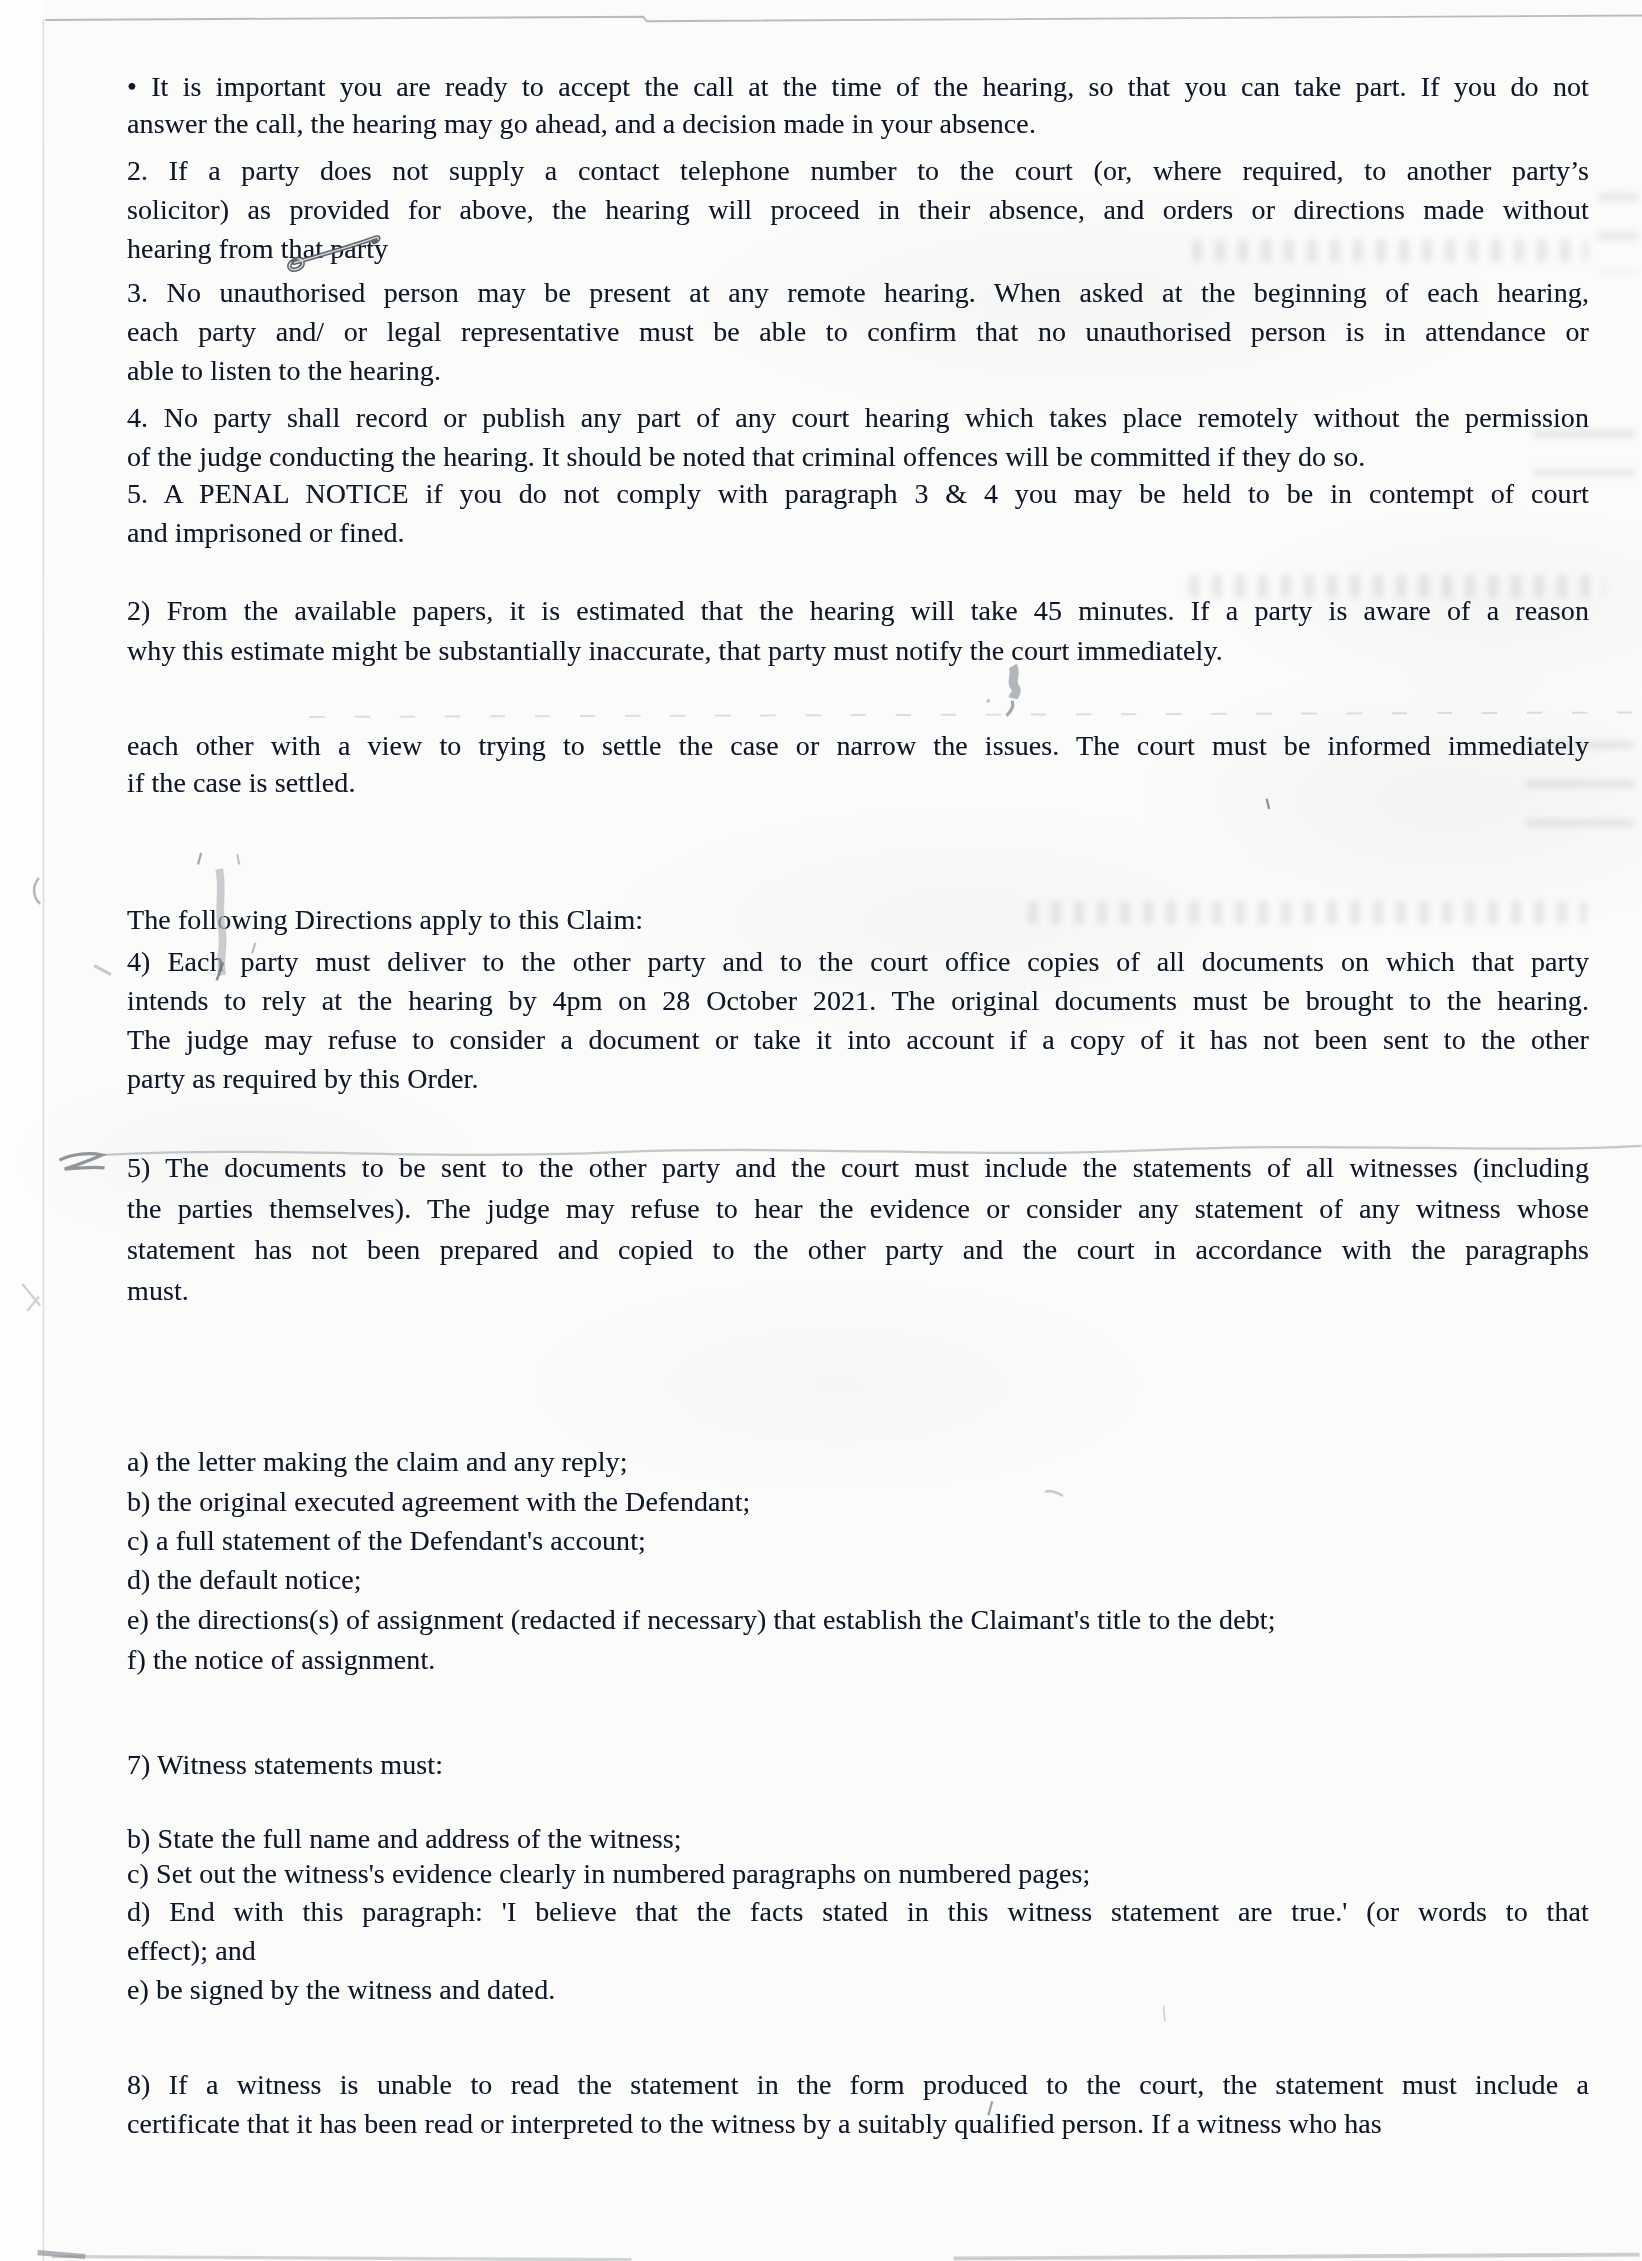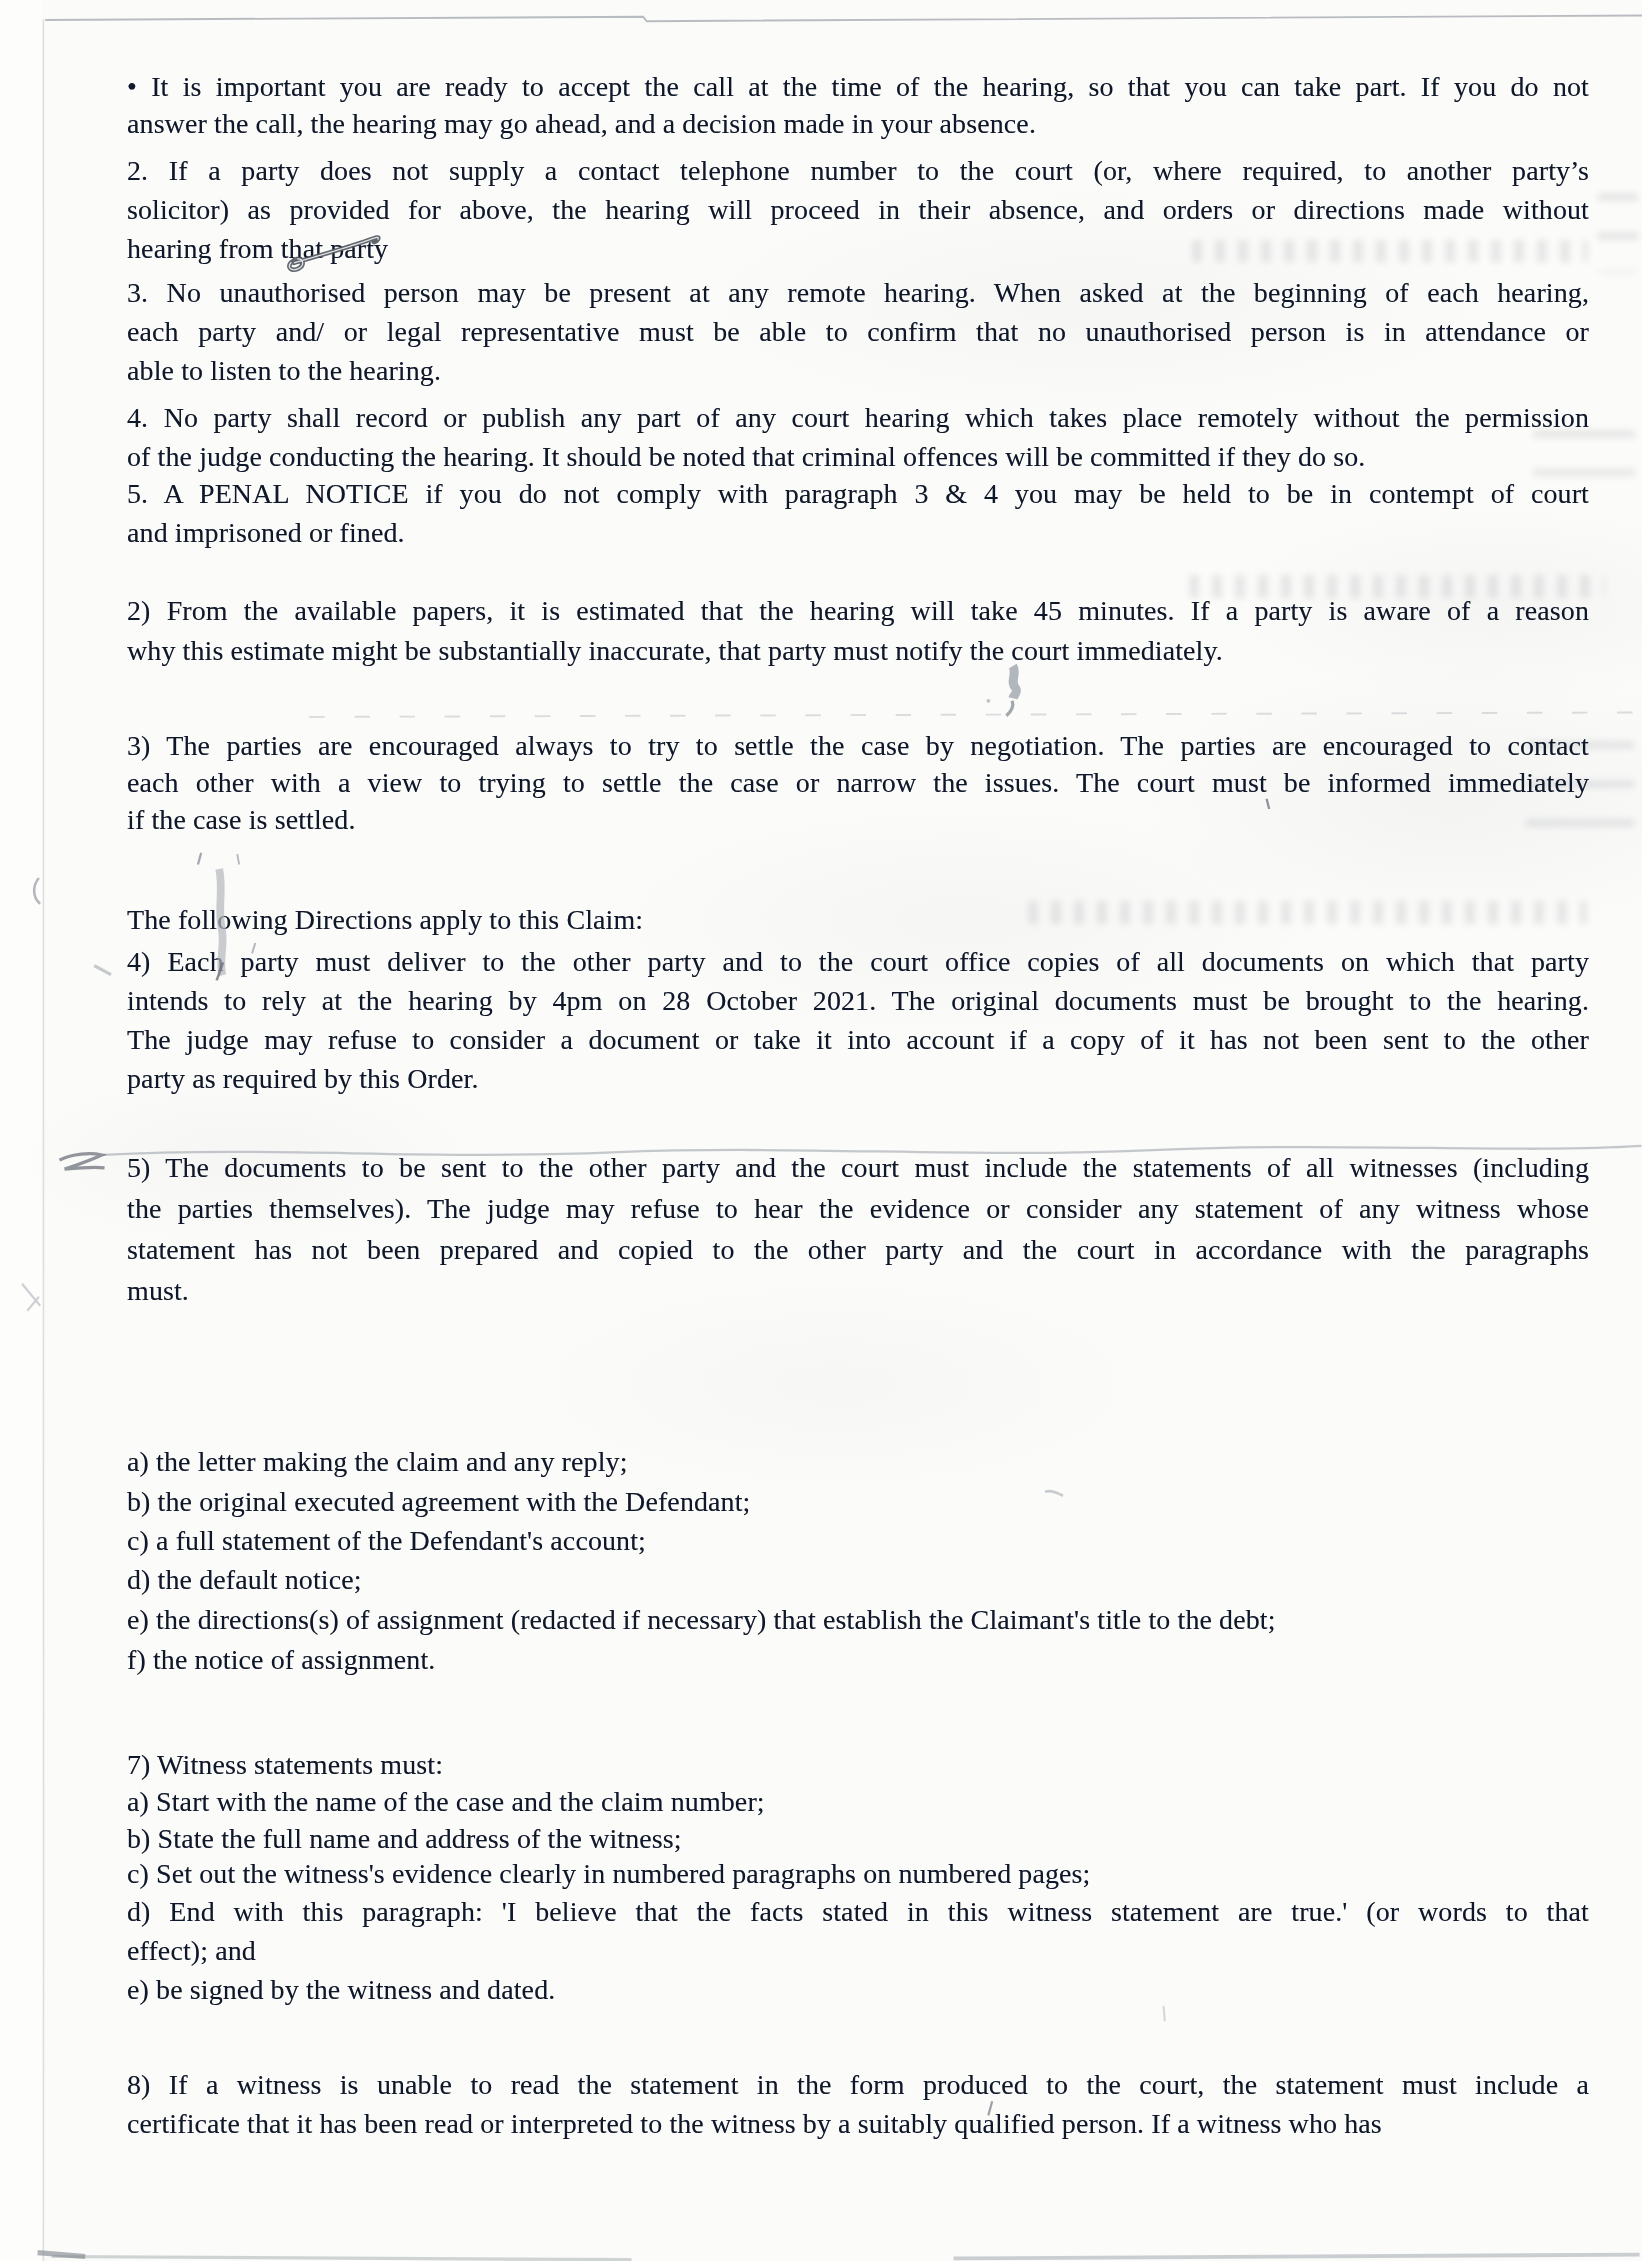--- a/index.html
+++ b/index.html
@@ -69,21 +69,20 @@
     </div>
   <div class="block" style="top:474px;line-height:39px">
       <div class="ln">5. A PENAL NOTICE if you do not comply with paragraph 3 &amp; 4 you may be held to be in contempt of court</div>
       <div class="ln lastln">and imprisoned or fined.</div>
     </div>
   <div class="block" style="top:591px;line-height:40px">
       <div class="ln">2) From the available papers, it is estimated that the hearing will take 45 minutes. If a party is aware of a reason</div>
       <div class="ln lastln">why this estimate might be substantially inaccurate, that party must notify the court immediately.</div>
     </div>
   <div class="block" style="top:727px;line-height:37px">
-      <div class="ln">3) The parties are encouraged always to try to settle the case by negotiation. The parties are encouraged to contact</div>
       <div class="ln">each other with a view to trying to settle the case or narrow the issues. The court must be informed immediately</div>
       <div class="ln lastln">if the case is settled.</div>
     </div>
   <div class="block" style="top:899px">
       <div class="ln lastln">The following Directions apply to this Claim:</div>
     </div>
   <div class="block" style="top:942px;line-height:39px">
       <div class="ln">4) Each party must deliver to the other party and to the court office copies of all documents on which that party</div>
       <div class="ln">intends to rely at the hearing by 4pm on 28 October 2021. The original documents must be brought to the hearing.</div>
       <div class="ln">The judge may refuse to consider a document or take it into account if a copy of it has not been sent to the other</div>
@@ -108,23 +107,20 @@
       <div class="ln lastln">d) the default notice;</div>
     </div>
   <div class="block" style="top:1599px">
       <div class="ln lastln">e) the directions(s) of assignment (redacted if necessary) that establish the Claimant's title to the debt;</div>
     </div>
   <div class="block" style="top:1639px">
       <div class="ln lastln">f) the notice of assignment.</div>
     </div>
   <div class="block" style="top:1744px">
       <div class="ln lastln">7) Witness statements must:</div>
-    </div>
-  <div class="block" style="top:1781px">
-      <div class="ln lastln">a) Start with the name of the case and the claim number;</div>
     </div>
   <div class="block" style="top:1818px">
       <div class="ln lastln">b) State the full name and address of the witness;</div>
     </div>
   <div class="block" style="top:1853px">
       <div class="ln lastln">c) Set out the witness's evidence clearly in numbered paragraphs on numbered pages;</div>
     </div>
   <div class="block" style="top:1892px;line-height:39px">
       <div class="ln">d) End with this paragraph: 'I believe that the facts stated in this witness statement are true.' (or words to that</div>
       <div class="ln lastln">effect); and</div>

